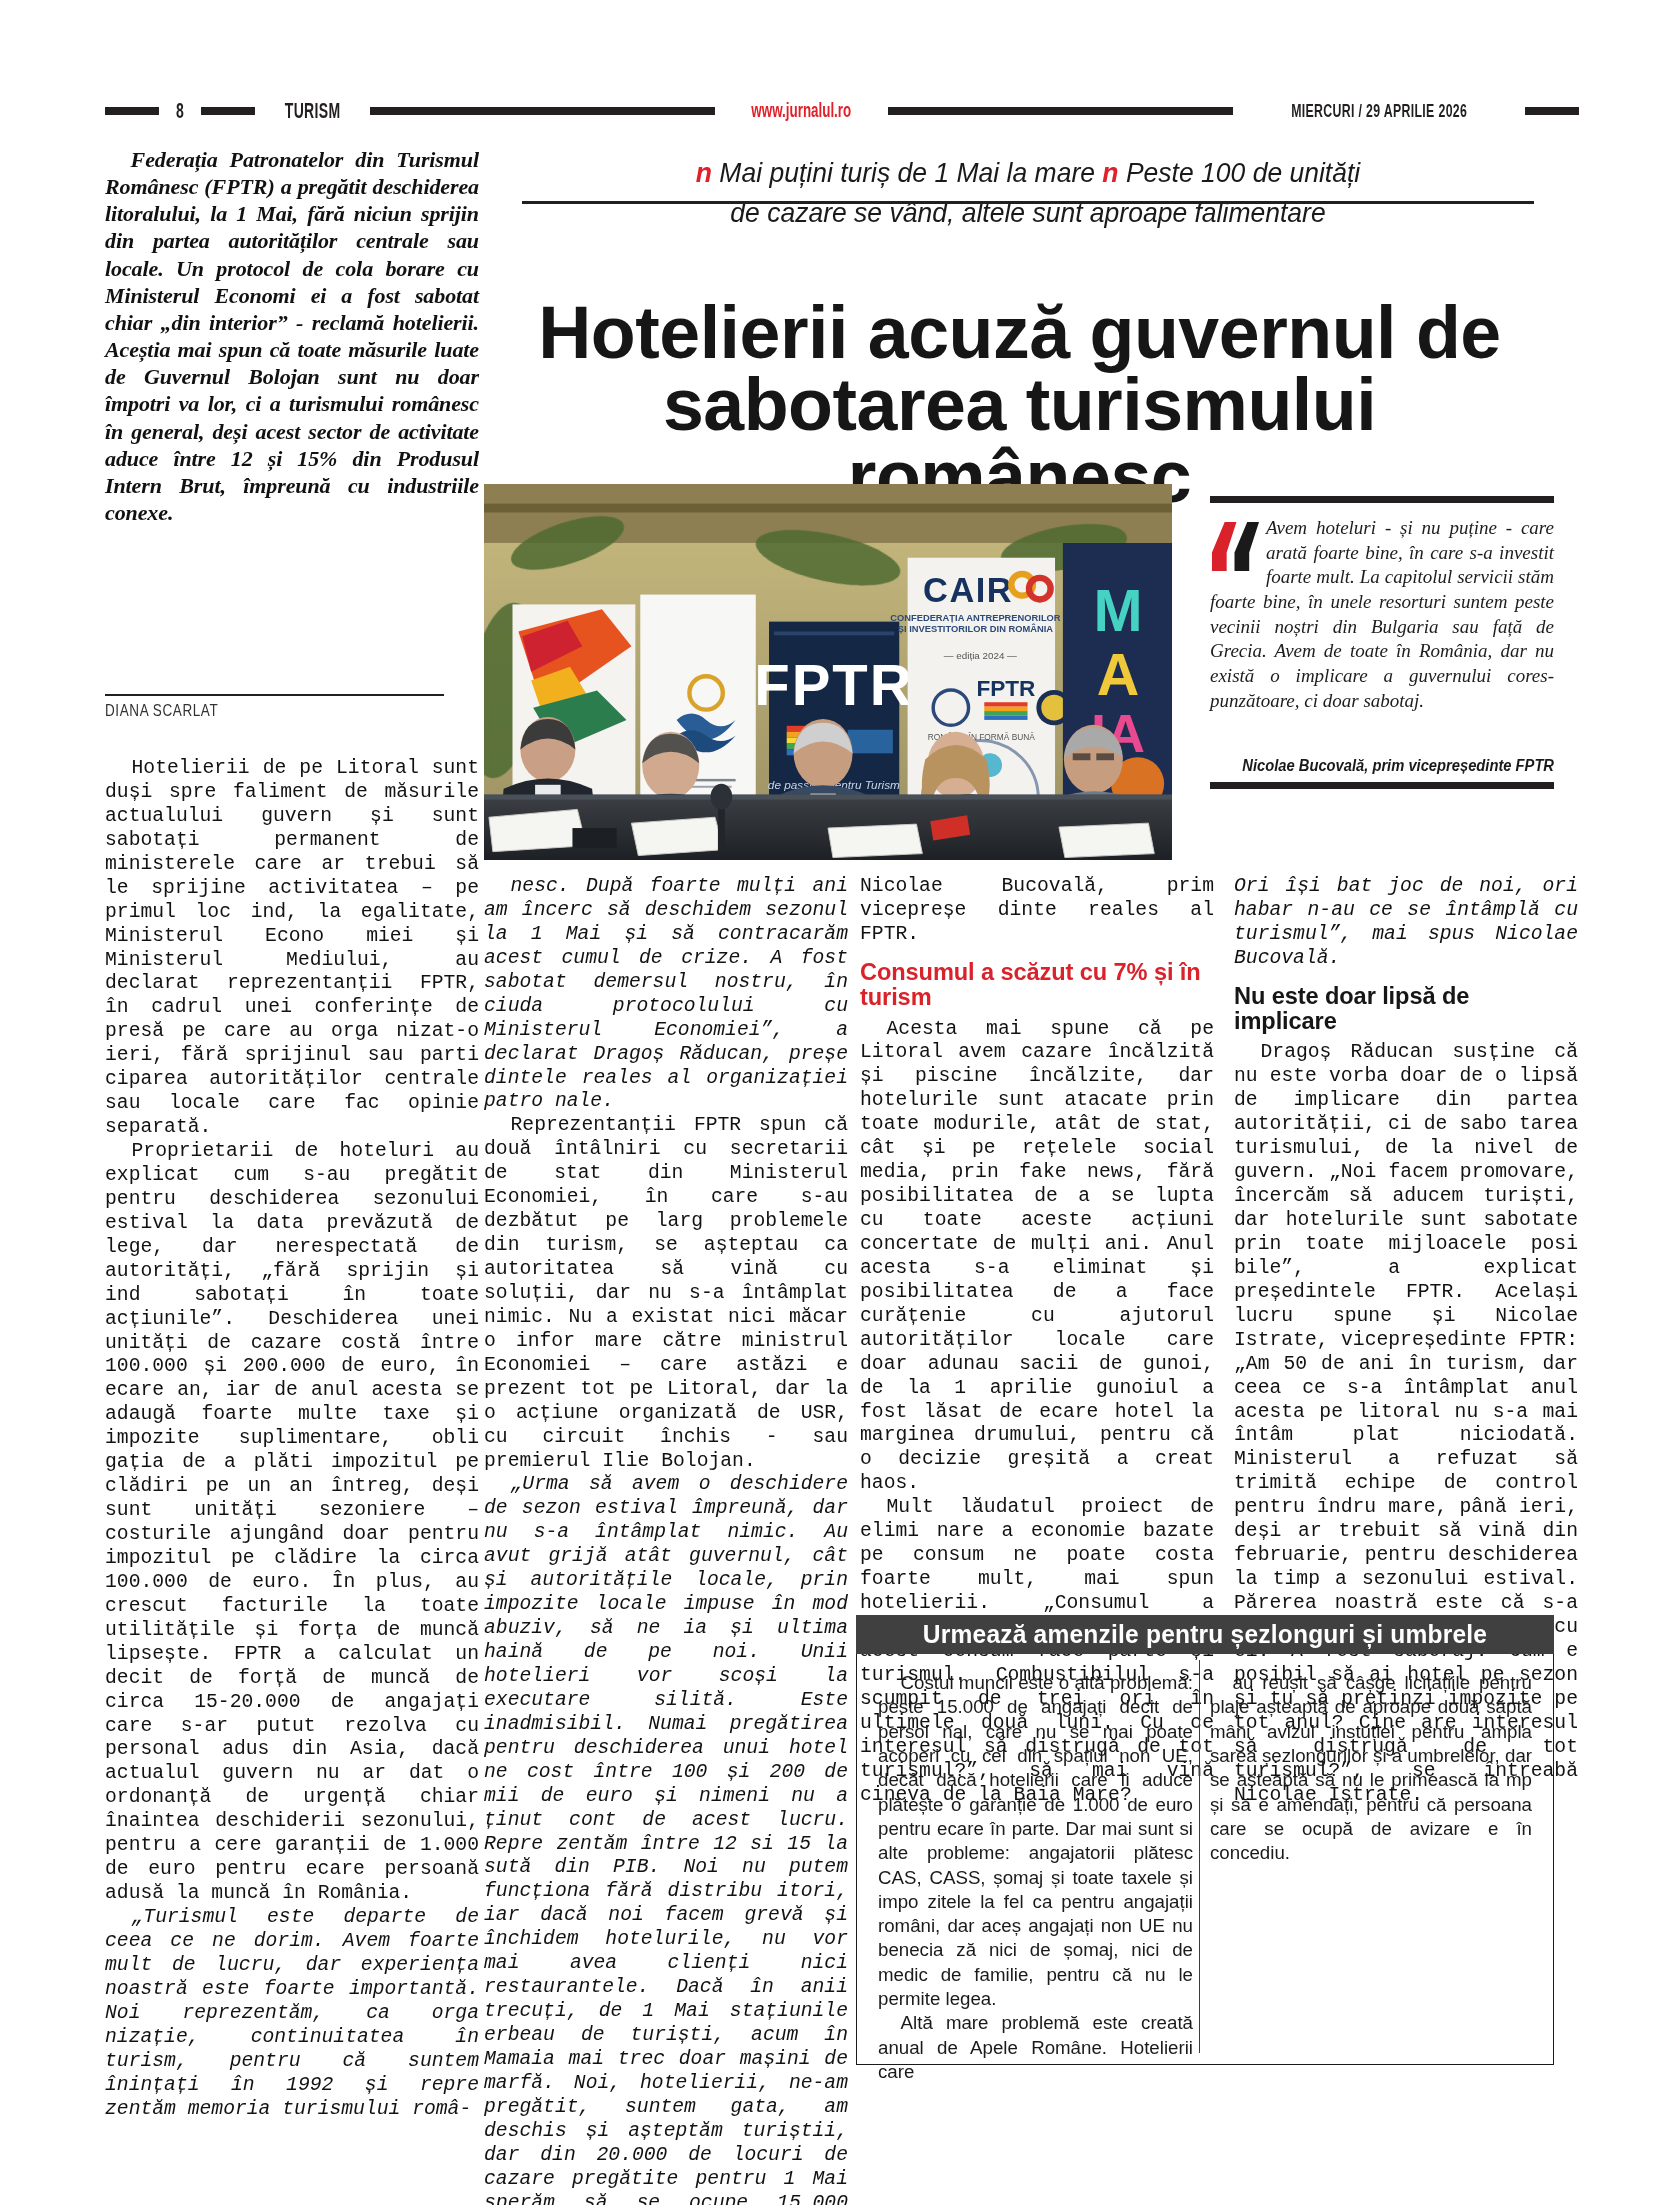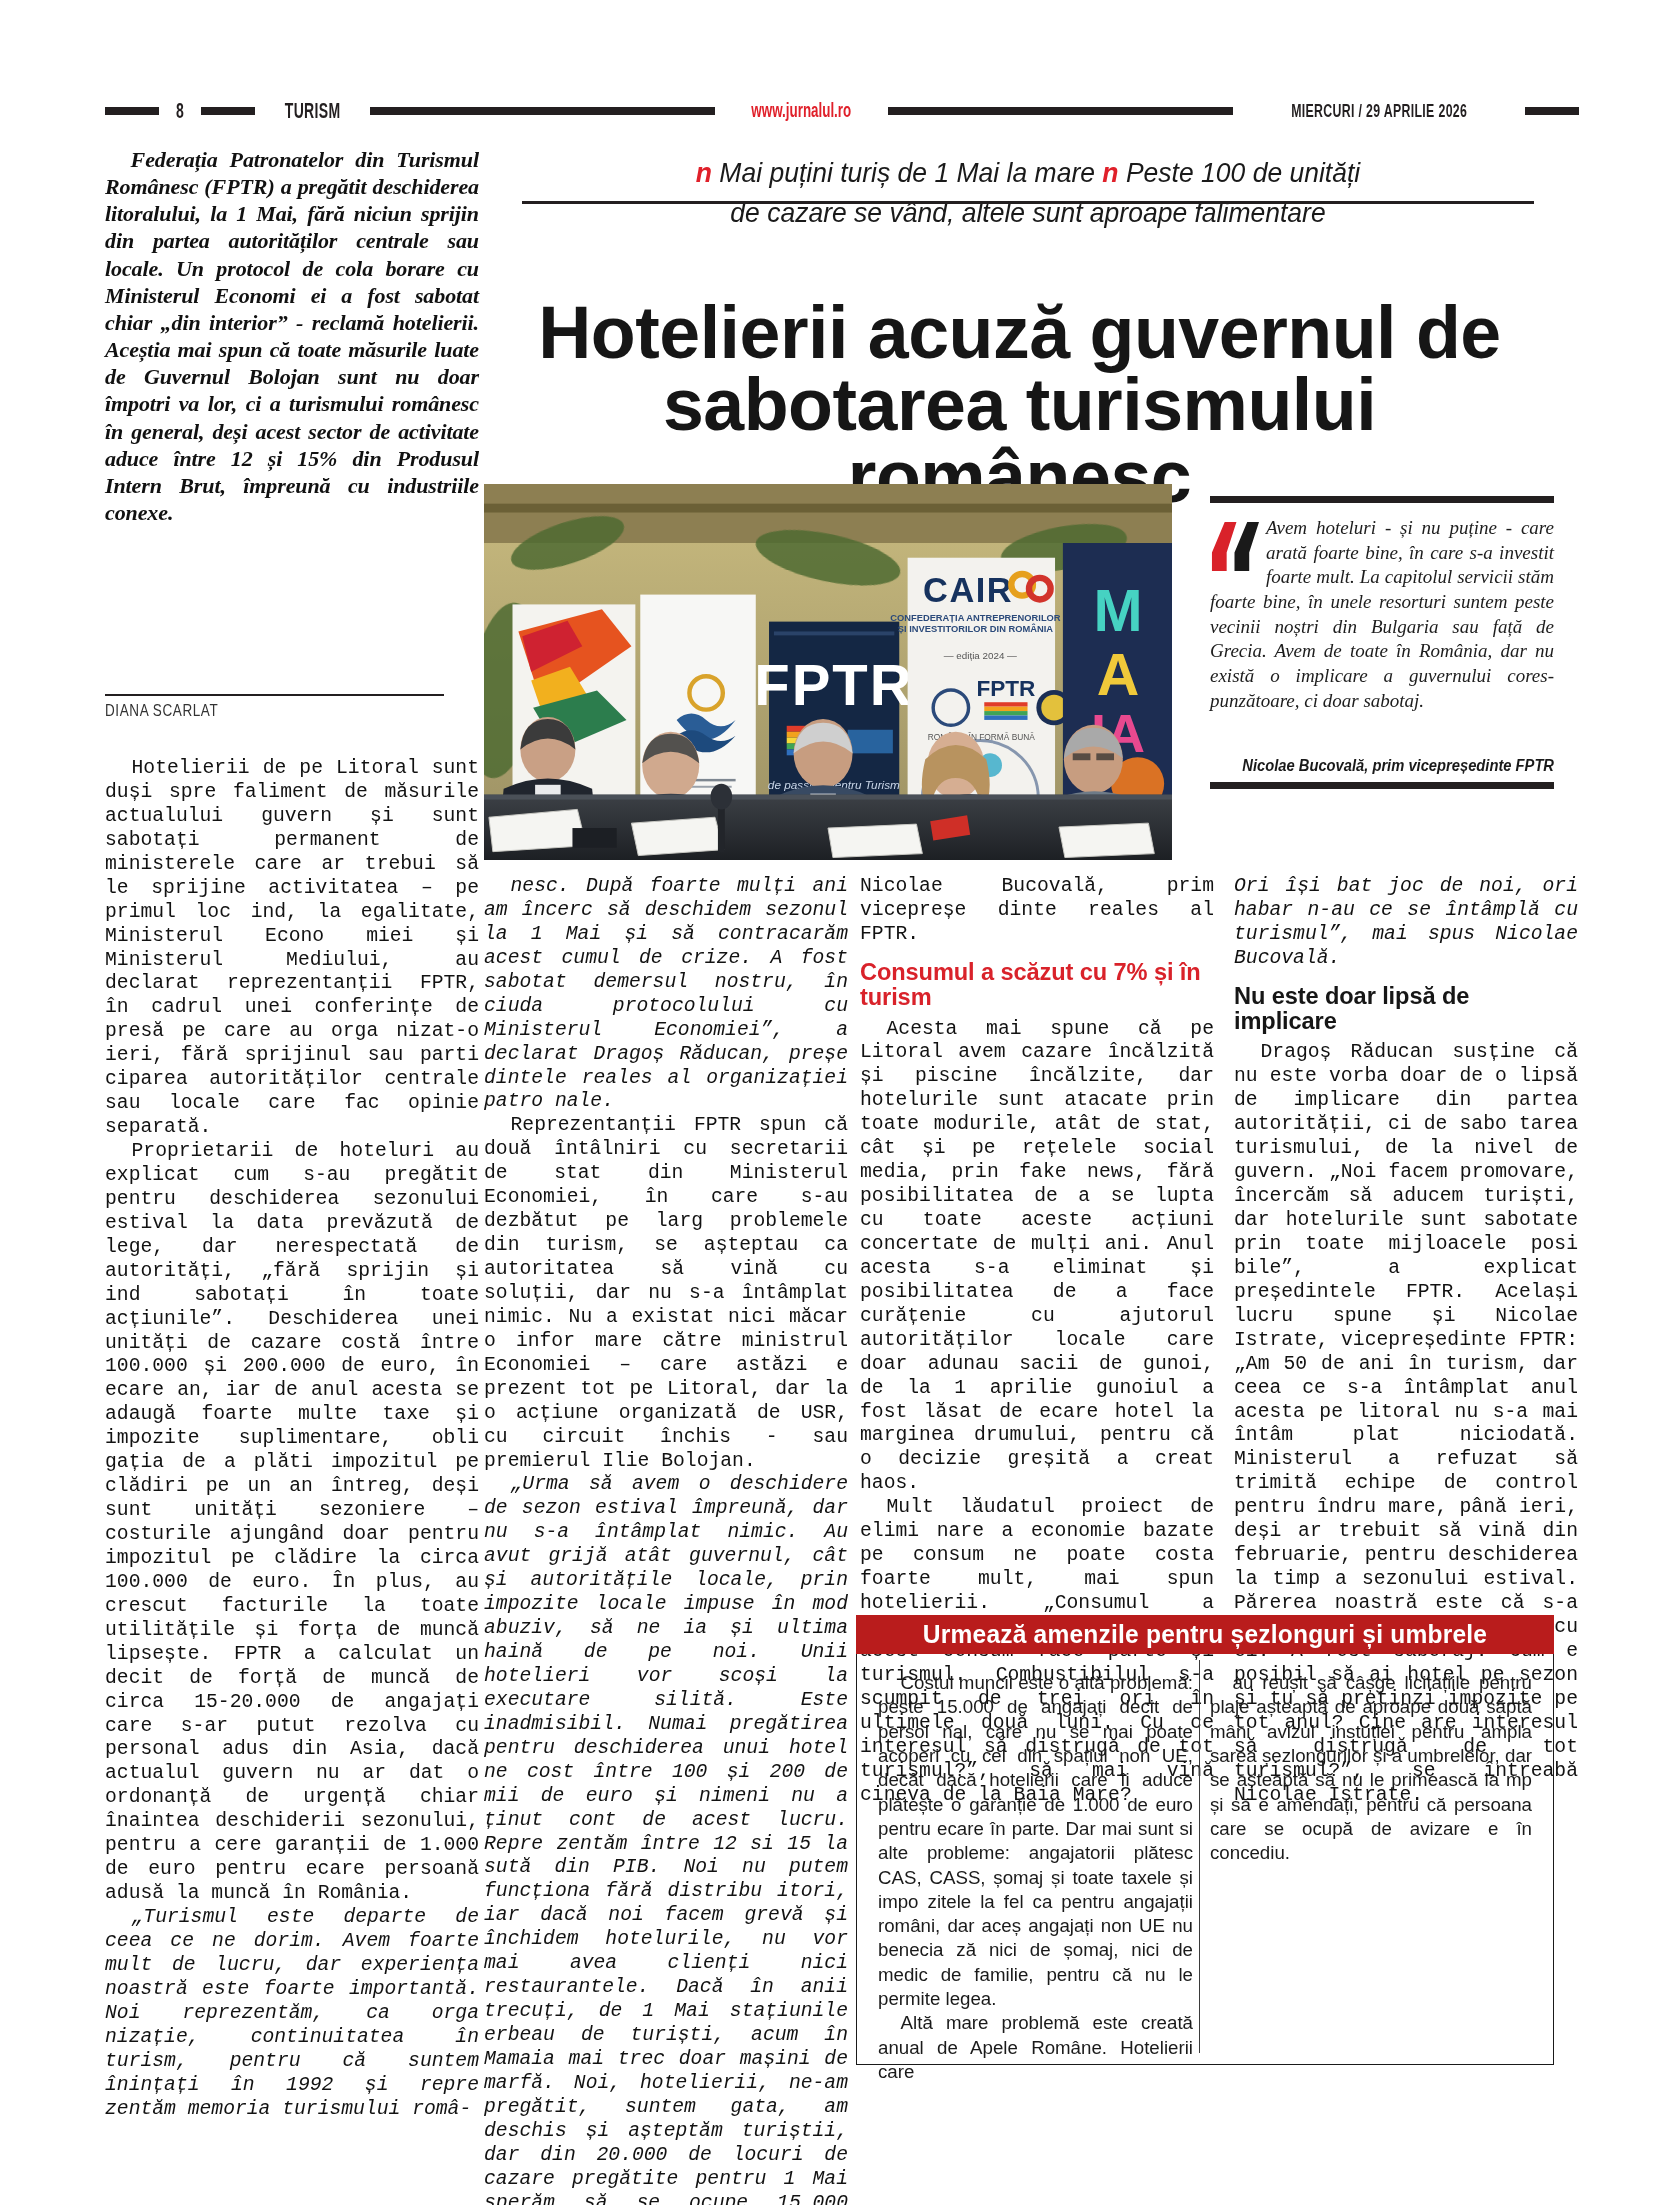--- a/index.html
+++ b/index.html
@@ -77,21 +77,21 @@
      font-weight:700;font-size:23.6px;line-height:1.06;color:#161616;
      margin:12.8px 0 7.9px 0;text-indent:0;text-align:left;letter-spacing:-0.1px;}
   .subhead.red{color:#d9222a;}
 
   #col1{left:105px;top:757px;width:374px;}
   #col2{left:484px;top:875px;width:364px;font-style:italic;}
   #col3{left:860px;top:875px;width:354px;}
   #col4{left:1210px;top:875px;width:344px;margin-left:24px;}
 
   
-  .redbar{position:absolute;left:856px;top:1615px;width:698px;height:39px;background:#b91c1c;}
+  .redbar{position:absolute;left:856px;top:1615px;width:698px;height:39px;background:#404040;}
   .redbar span{display:block;text-align:center;line-height:39px;color:#fff;
      font-family:"Liberation Sans Narrow","Liberation Sans",sans-serif;
      font-weight:700;font-size:25.6px;letter-spacing:0.2px;transform:scaleX(.96);}
   .boxframe{position:absolute;left:856px;top:1615px;width:698px;height:450px;
      border:1.5px solid #1a1a1a;box-sizing:border-box;}
   .boxcol{position:absolute;font-size:18.7px;line-height:1.30;text-align:justify;
      font-family:"Liberation Sans Narrow","Liberation Sans",sans-serif;color:#1a1a1a;}
   .boxcol p{margin:0;text-indent:22.6px;}
   #bcol1{left:878px;top:1671px;width:315px;}
   #bcol2{left:1210px;top:1671px;width:322px;}

